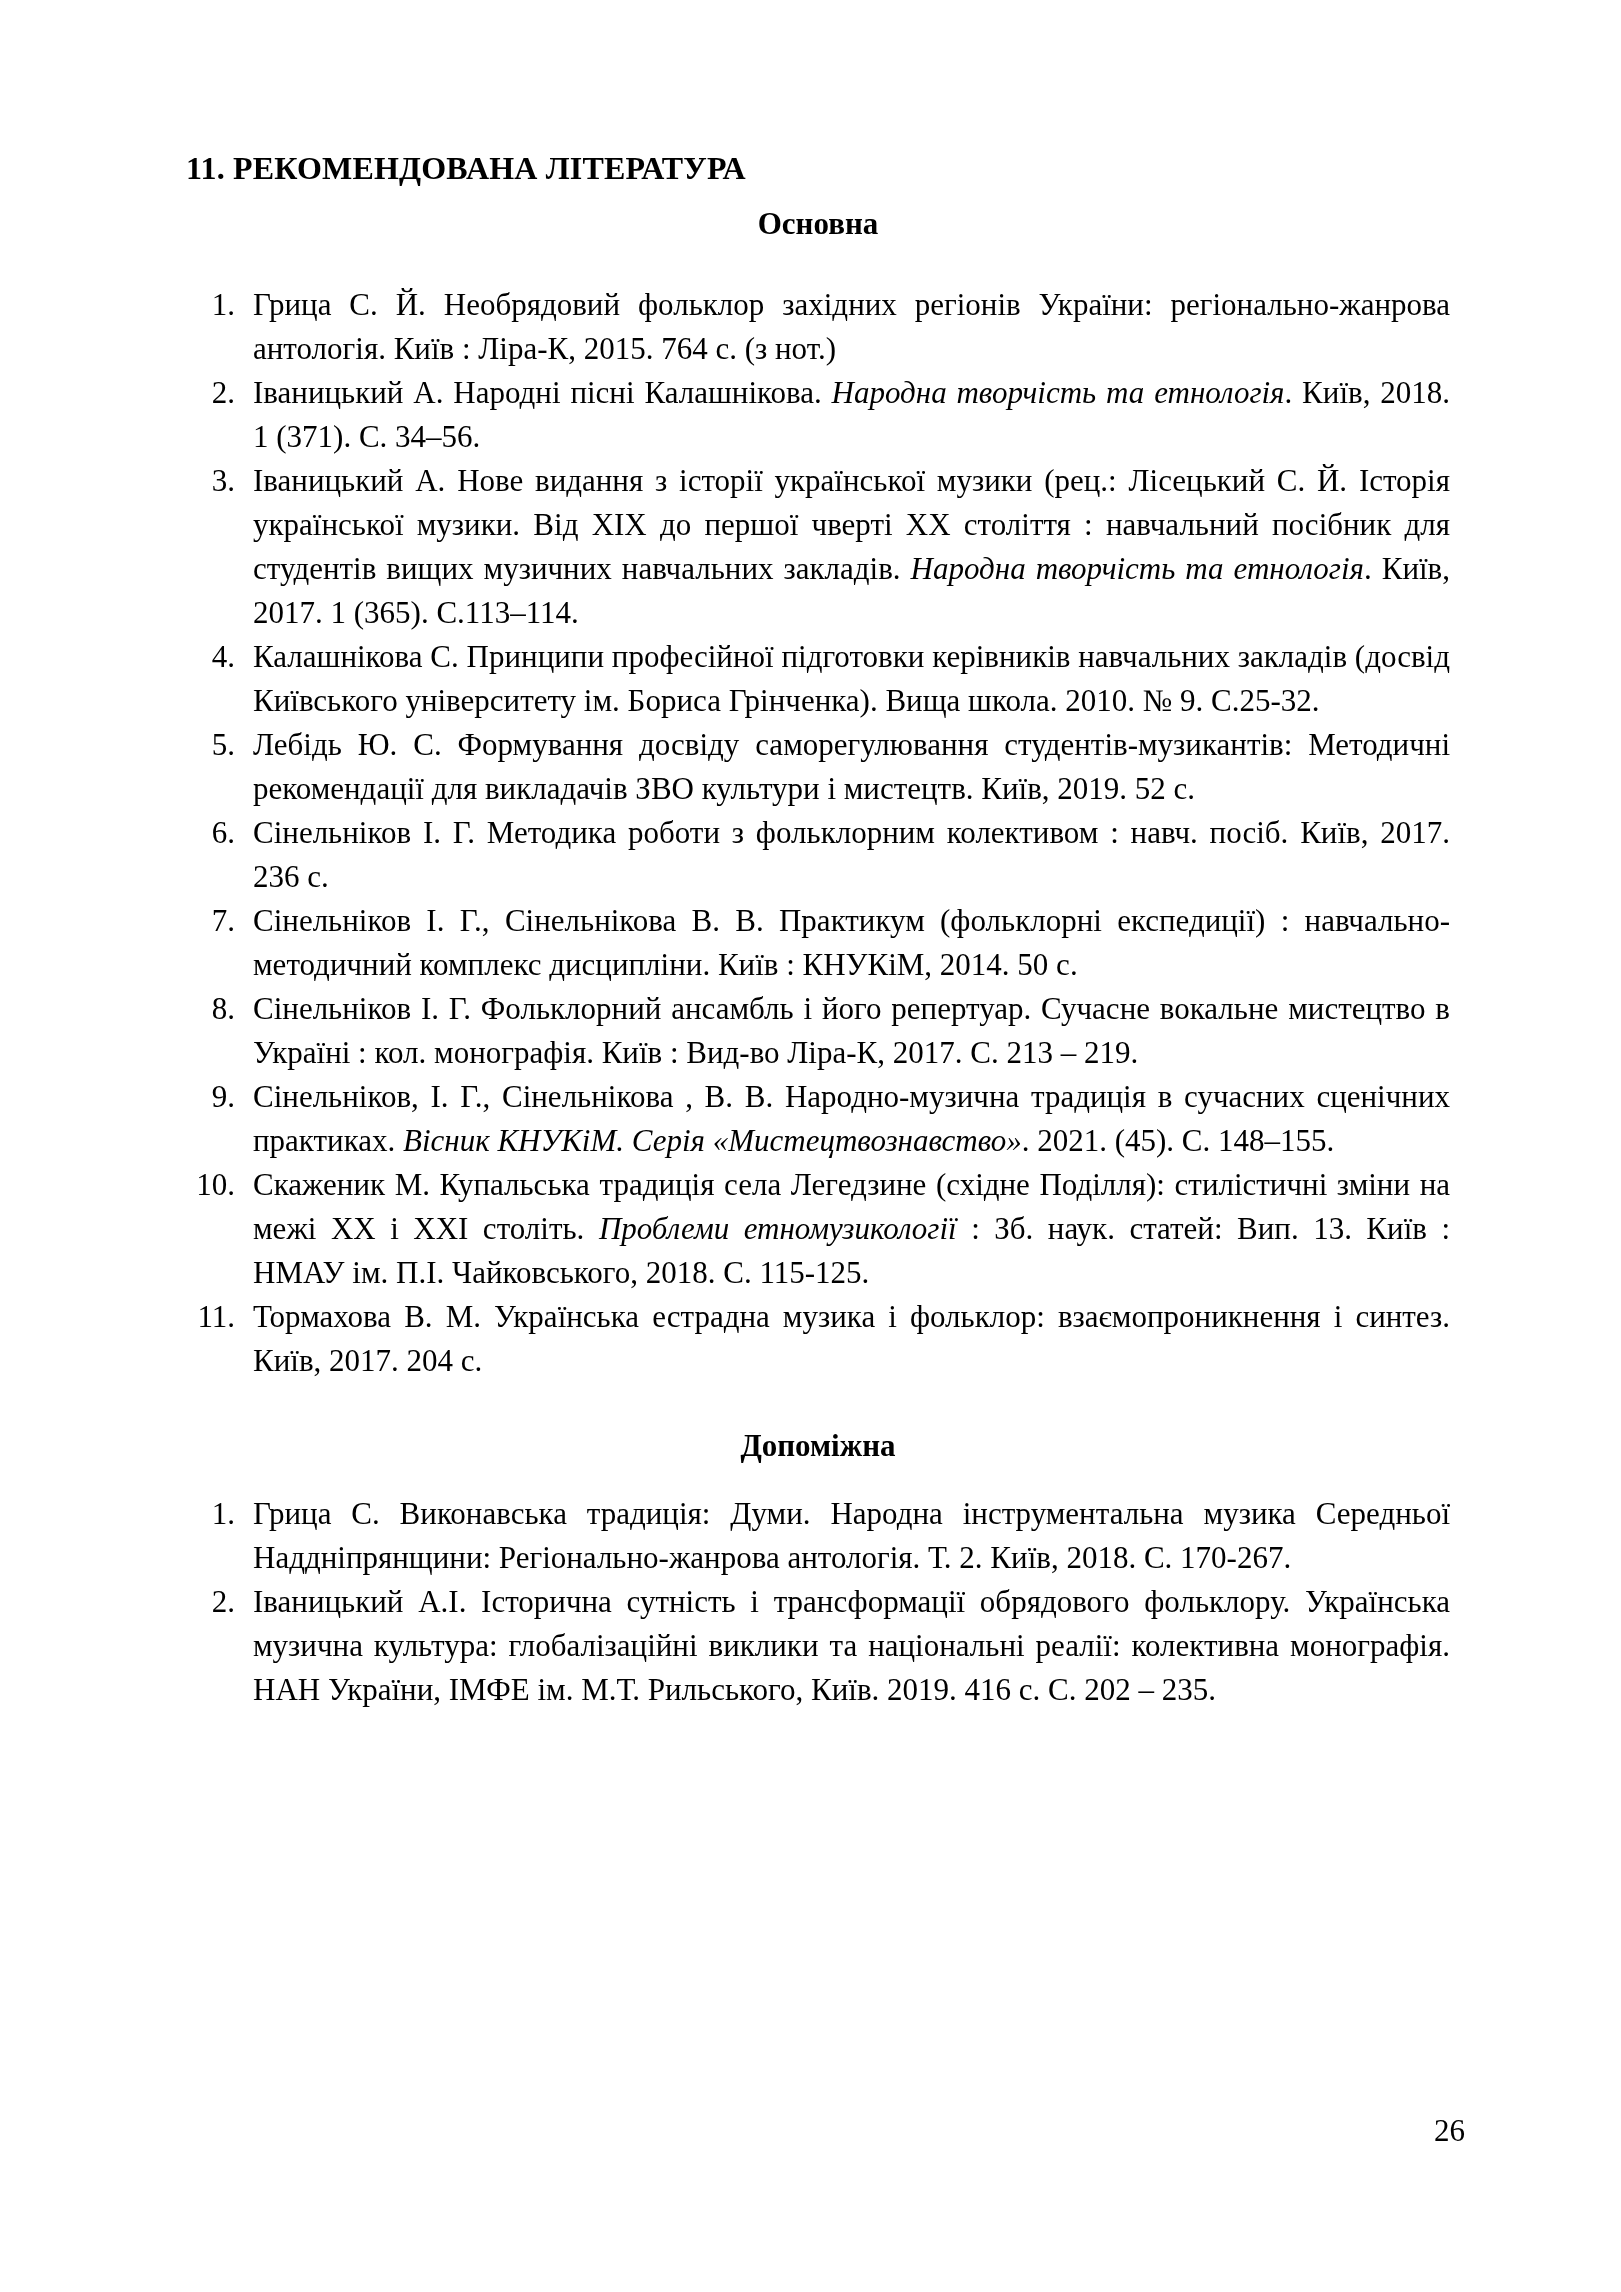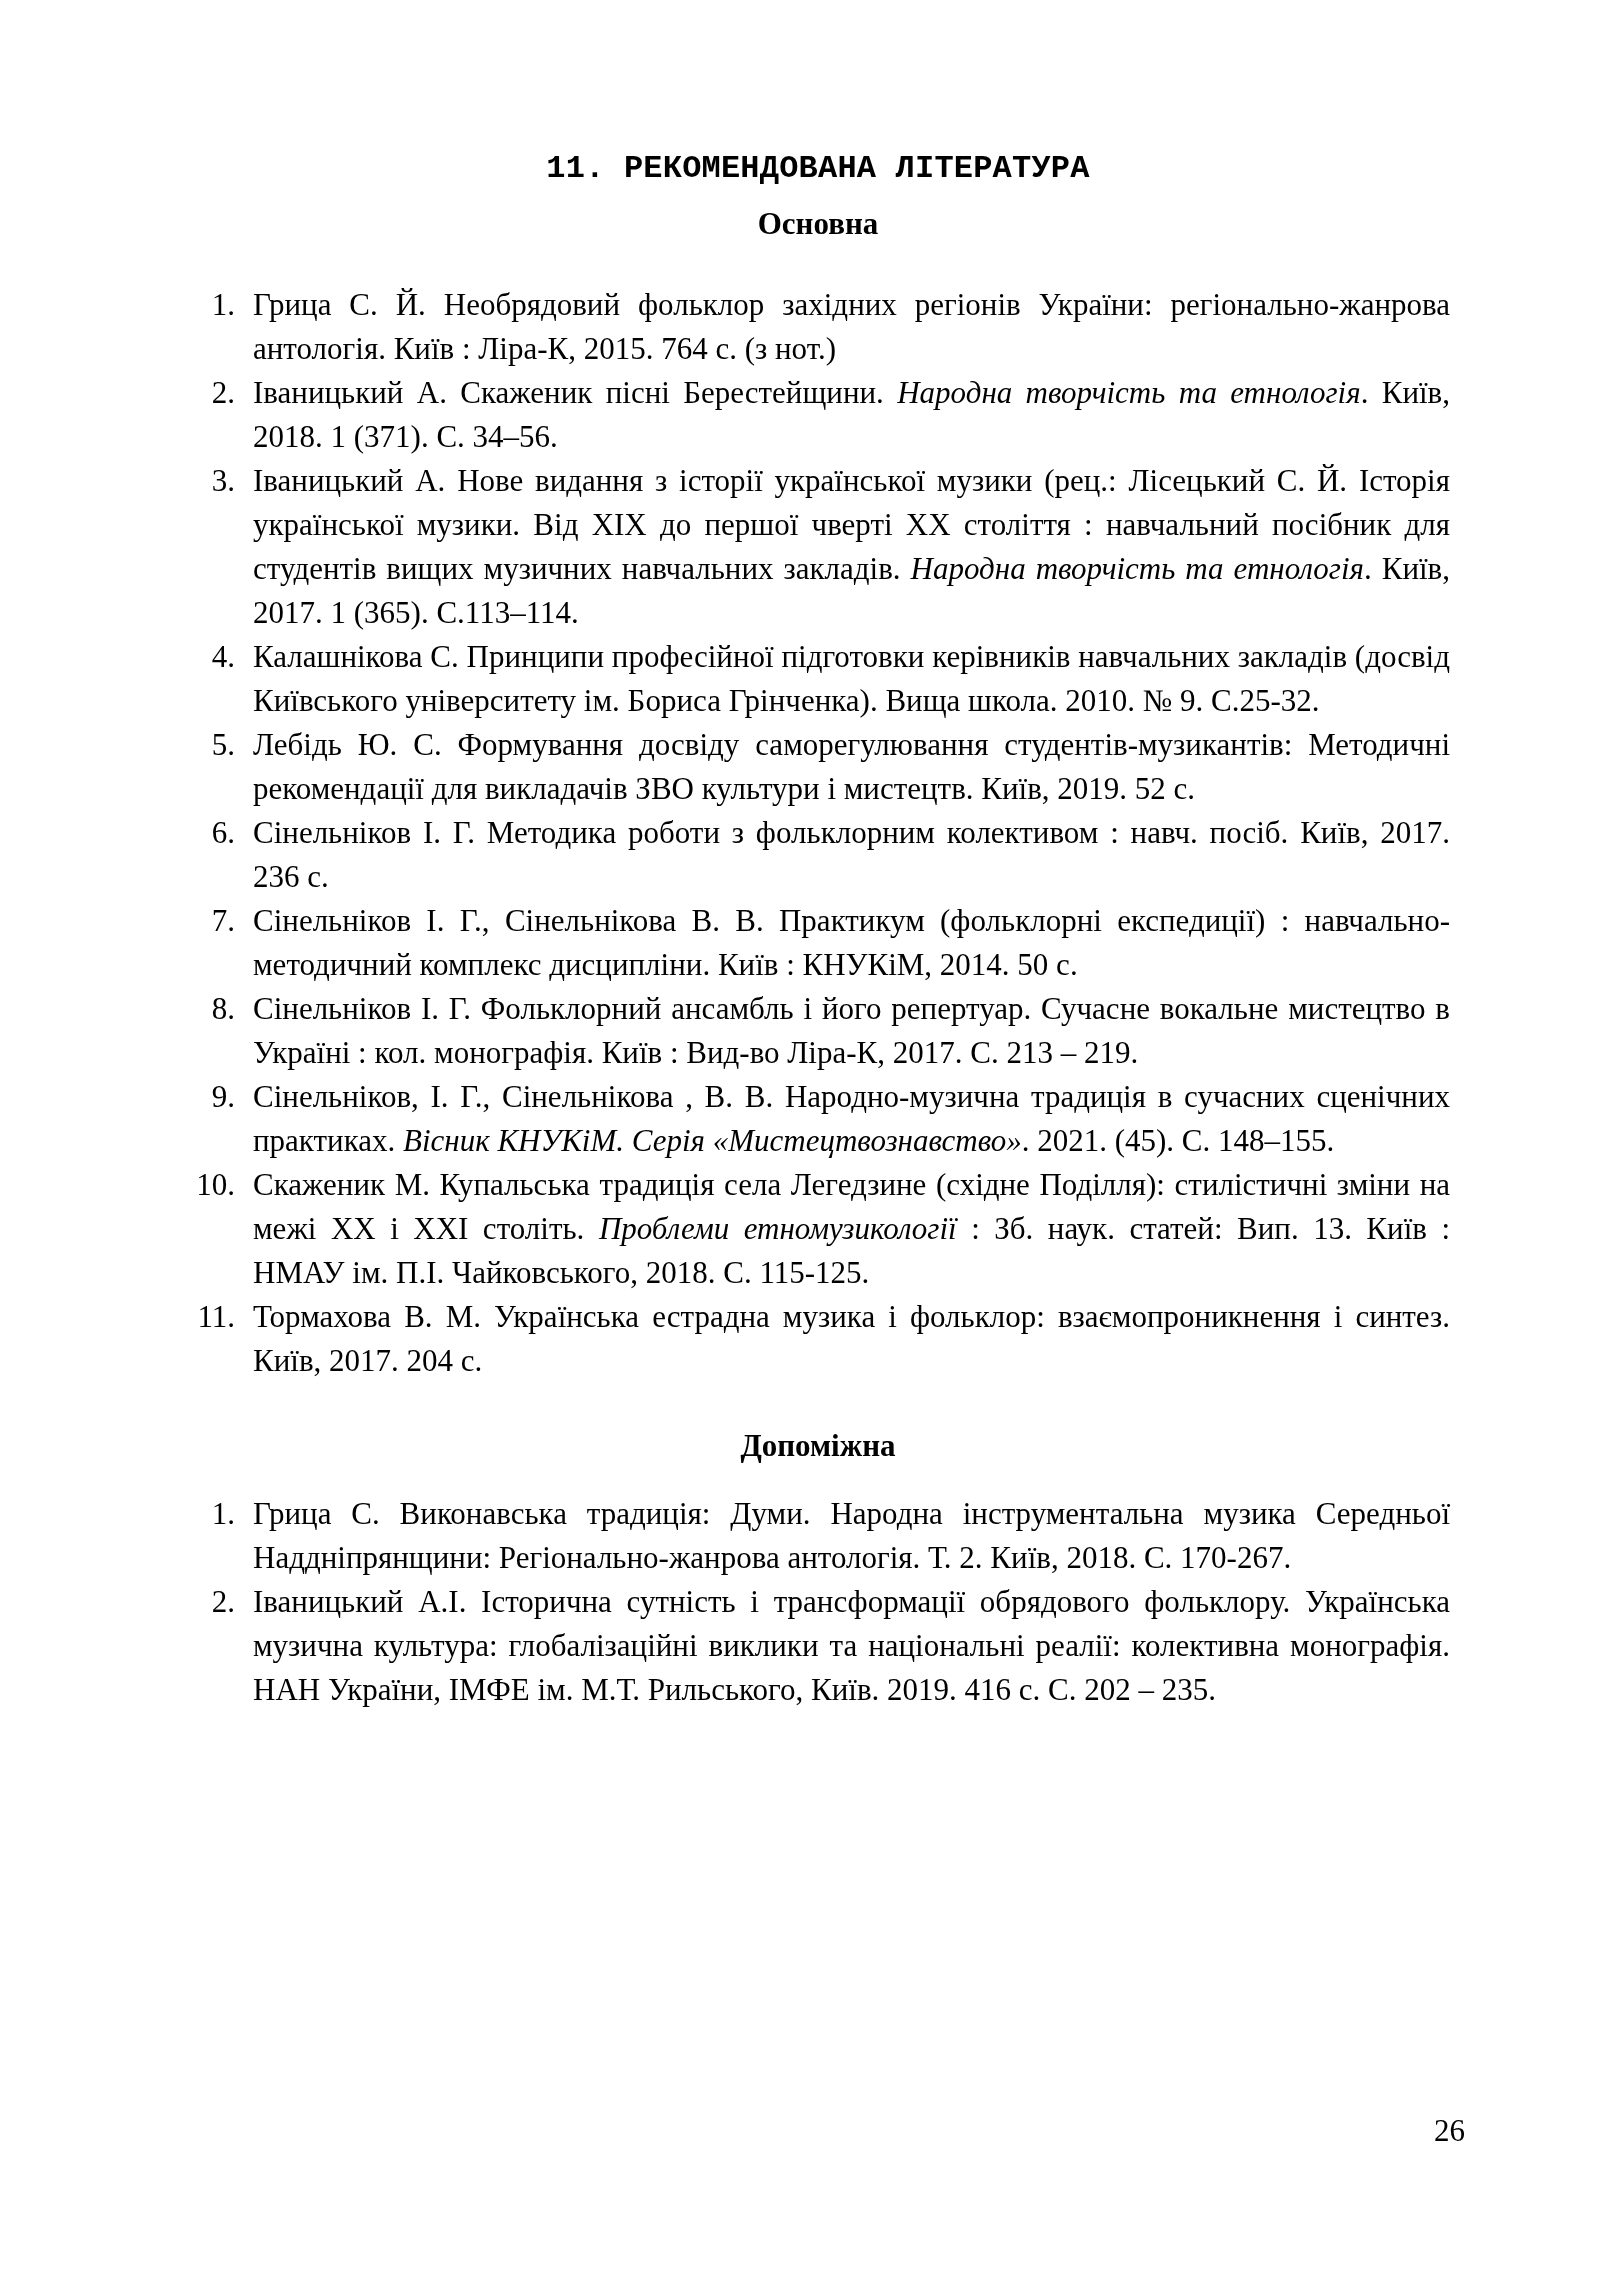--- a/index.html
+++ b/index.html
@@ -21,25 +21,23 @@
   }
   .content {
     position: absolute;
     left: 186px;
     top: 147px;
     width: 1264px;
   }
   h1.doc-title {
     font-size: 32px;
     font-weight: bold;
-    text-align: center;
     margin: 0 0 5.9px 0;
     letter-spacing: 0.2px;
     line-height: 1.35;
-    font-family: Liberation Mono, monospace;
   }
   h2.section-title {
     font-size: 31px;
     font-weight: bold;
     text-align: center;
     margin: 13.7px 0 0 0;
     line-height: 1.3;
   }
   h2.section-title.secondary {
     margin-top: 0;
@@ -108,21 +106,21 @@
 
     <h2 class="section-title">Основна</h2>
 
     <div class="gap-after-osnovna"></div>
 
     <ol class="bib-list" id="list-primary">
         <li class="bib-item">
           <span class="entry-text"><span>Грица С. Й. Необрядовий фольклор західних регіонів України: регіонально-жанрова антологія. Київ : Ліра-К, 2015. 764 с. (з нот.)</span></span>
         </li>
         <li class="bib-item">
-          <span class="entry-text"><span>Іваницький А. Скаженик пісні Берестейщини. </span><i>Народна творчість та етнологія</i><span>. Київ, 2018. 1 (371). С. 34–56.</span></span>
+          <span class="entry-text"><span>Іваницький А. Народні пісні Калашнікова. </span><i>Народна творчість та етнологія</i><span>. Київ, 2018. 1 (371). С. 34–56.</span></span>
         </li>
         <li class="bib-item">
           <span class="entry-text"><span>Іваницький А. Нове видання з історії української музики (рец.: Лісецький С. Й. Історія української музики. Від ХIХ до першої чверті ХХ століття : навчальний посібник для студентів вищих музичних навчальних закладів. </span><i>Народна творчість та етнологія</i><span>. Київ, 2017. 1 (365). С.113–114.</span></span>
         </li>
         <li class="bib-item">
           <span class="entry-text"><span>Калашнікова С. Принципи професійної підготовки керівників навчальних закладів (досвід Київського університету ім. Бориса Грінченка). Вища школа. 2010. № 9. С.25-32.</span></span>
         </li>
         <li class="bib-item">
           <span class="entry-text"><span>Лебідь Ю. С. Формування досвіду саморегулювання студентів-музикантів: Методичні рекомендації для викладачів ЗВО культури і мистецтв. Київ, 2019. 52 с.</span></span>
         </li>

